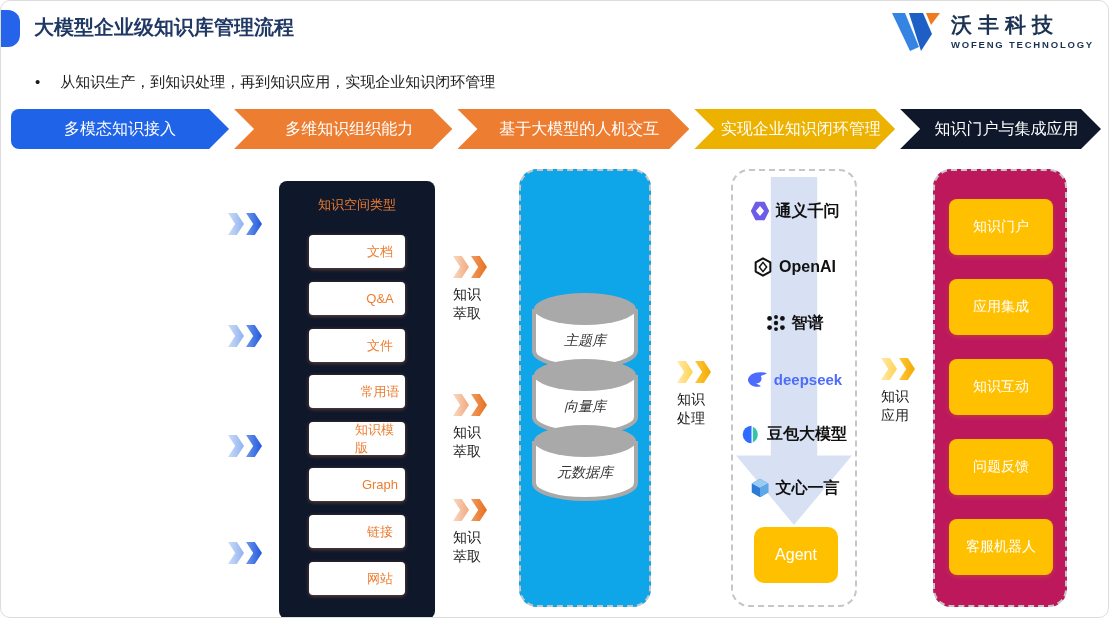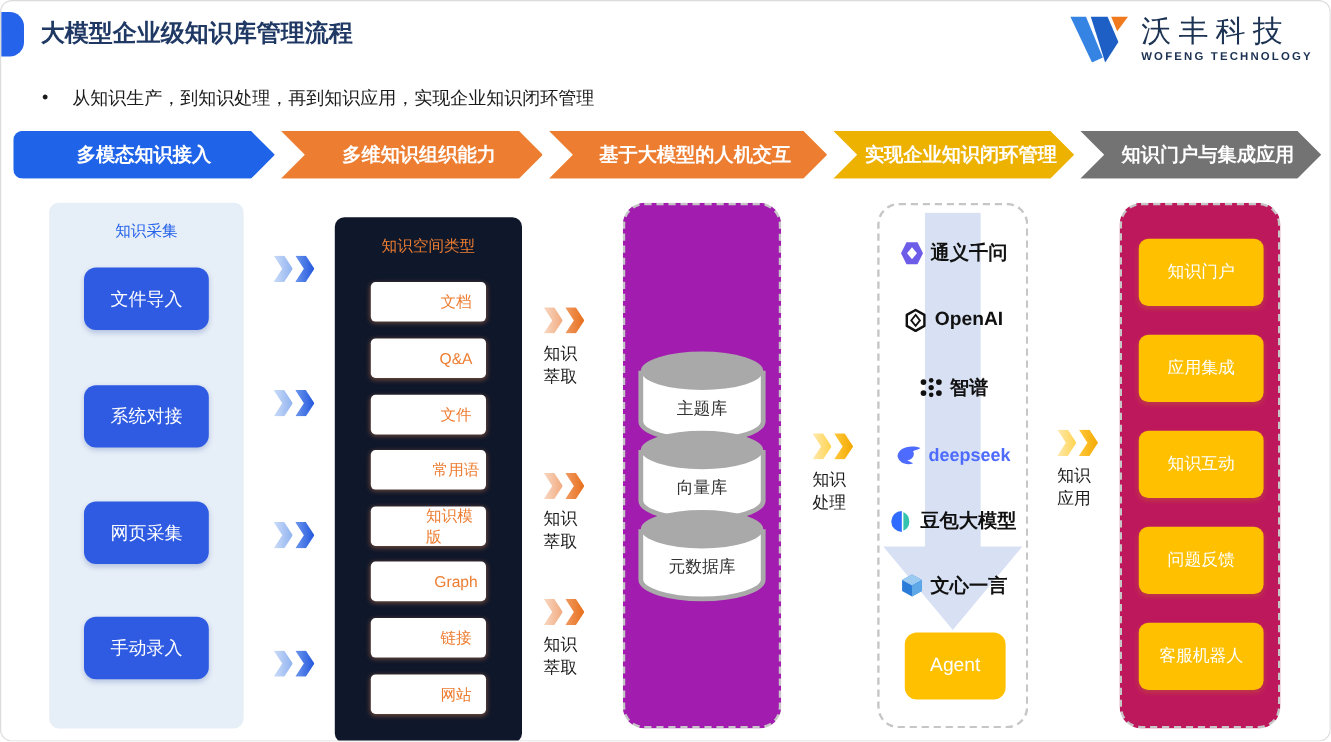--- a/index.html
+++ b/index.html
@@ -7,37 +7,37 @@
   .slide { position:relative; width:1109px; height:618px; background:#fff;
            border:1px solid #DCDCDC; border-radius:10px; overflow:hidden; }
 
   
   .title-pill { position:absolute; left:0; top:9px; width:19px; height:37px;
                 background:#2563EB; border-radius:0 12px 12px 0; }
   .page-title { position:absolute; left:33px; top:13px; font-size:20px; font-weight:bold;
                 color:#1F3864; }
   .logo { position:absolute; right:14px; top:8px; display:flex; align-items:center; gap:9px; }
   .logo-text { display:flex; flex-direction:column; }
-  .logo-name { font-size:25px; font-weight:normal; color:#1B3252; letter-spacing:6px; }
+  .logo-name { font-size:21px; font-weight:bold; color:#1B3252; letter-spacing:6px; }
   .logo-sub  { font-size:9.5px; font-weight:bold; color:#1B3252; letter-spacing:1.8px; }
   .bullet-line { position:absolute; left:34px; top:72px; font-size:15px; color:#1A1A1A; display:flex; gap:20px; }
 
   
   .banner { position:absolute; left:10px; top:108px; width:1090px; height:40px; display:flex; }
   .stage { margin-right:5px; display:flex; align-items:center; justify-content:center;
-           color:#fff; font-weight:bold; font-size:16px; padding-left:12px;
+           color:#fff; font-weight:normal; font-size:16px; padding-left:12px;
            clip-path:polygon(0 0, calc(100% - 20px) 0, 100% 50%, calc(100% - 20px) 100%, 0 100%, 20px 50%); }
   .stage:last-child { margin-right:0; }
   .stage.s1 { flex:1.12; background:#1F63E8; padding-left:0;
               clip-path:polygon(0 0, calc(100% - 20px) 0, 100% 50%, calc(100% - 20px) 100%, 0 100%);
               border-radius:8px 0 0 8px; }
   .stage.s2 { flex:1.06; background:#ED7D31; }
   .stage.s3 { flex:1.13; background:#ED7D31; }
   .stage.s4 { flex:0.97; background:#EDB100; }
-  .stage.s5 { flex:0.97; background:#737373; }
+  .stage.s5 { flex:0.97; background:#0f172a; }
 
   
   .chev { display:flex; gap:2px; }
   .chev i { width:16px; height:22px; display:block;
             clip-path:polygon(0 0,55% 0,100% 50%,55% 100%,0 100%,45% 50%); }
   .chev.blue i:nth-child(1){ background:linear-gradient(90deg,#CCDCF8,#8FB2F0); }
   .chev.blue i:nth-child(2){ background:linear-gradient(90deg,#6E97EC,#2257DE); }
   .chev.orange i:nth-child(1){ background:linear-gradient(90deg,#F8D9C4,#F2A97E); }
   .chev.orange i:nth-child(2){ background:linear-gradient(90deg,#F09B63,#E76F1B); }
   .chev.yellow i:nth-child(1){ background:linear-gradient(90deg,#FFE9B0,#FFD34D); }
@@ -61,21 +61,21 @@
   .btn-white { position:absolute; left:30px; width:96px; height:33px; background:#fff;
                border-radius:4px; color:#ED7D31; font-size:13px; display:flex;
                align-items:center; justify-content:center; box-shadow:0 1px 4px rgba(222,130,80,.45);padding-left:46px; }
 
   
   .flow-label { position:absolute; width:56px; font-size:14px; color:#1A1A1A; line-height:1.35; }
   .flow-label .chev { margin-bottom:7px; }
 
   
   .panel-db { position:absolute; left:518px; top:168px; width:132px; height:438px;
-              border:2px dashed #C6C6C6; border-radius:18px; background:#a21caf; }
+              border:2px dashed #C6C6C6; border-radius:18px; background:#0ea5e9;font-style:italic; }
   .cyl-stack { position:absolute; left:10px; top:120px; width:108px; }
   .cyl { display:block; }
   .cyl + .cyl { margin-top:-14px; }
   .cyl text { font-size:14px; fill:#333; font-family:"Liberation Sans","DejaVu Sans",sans-serif; }
 
   
   .panel-models { position:absolute; left:730px; top:168px; width:126px; height:438px;
                   border:2px dashed #C6C6C6; border-radius:18px; background:#fff; }
   .arrow-band { position:absolute; left:3px; top:6px; width:116px; height:348px; background:#D8E1F3;
                 clip-path:polygon(30% 0,70% 0,70% 80%,100% 80%,50% 100%,0 80%,30% 80%); }
@@ -120,27 +120,20 @@
   </div>
 
   <div class="banner">
     <div class="stage s1">多模态知识接入</div>
     <div class="stage s2">多维知识组织能力</div>
     <div class="stage s3">基于大模型的人机交互</div>
     <div class="stage s4">实现企业知识闭环管理</div>
     <div class="stage s5">知识门户与集成应用</div>
   </div>
 
-  <div class="panel-collection">
-    <div class="panel-title">知识采集</div>
-    <div class="btn-blue" style="top:54px">文件导入</div>
-    <div class="btn-blue" style="top:152px">系统对接</div>
-    <div class="btn-blue" style="top:249px">网页采集</div>
-    <div class="btn-blue" style="top:345px">手动录入</div>
-  </div>
 
   <div class="chev blue chev-abs" style="left:227px; top:212px">
       <i></i>
       <i></i>
     </div>
   <div class="chev blue chev-abs" style="left:227px; top:324px">
       <i></i>
       <i></i>
     </div>
   <div class="chev blue chev-abs" style="left:227px; top:434px">

